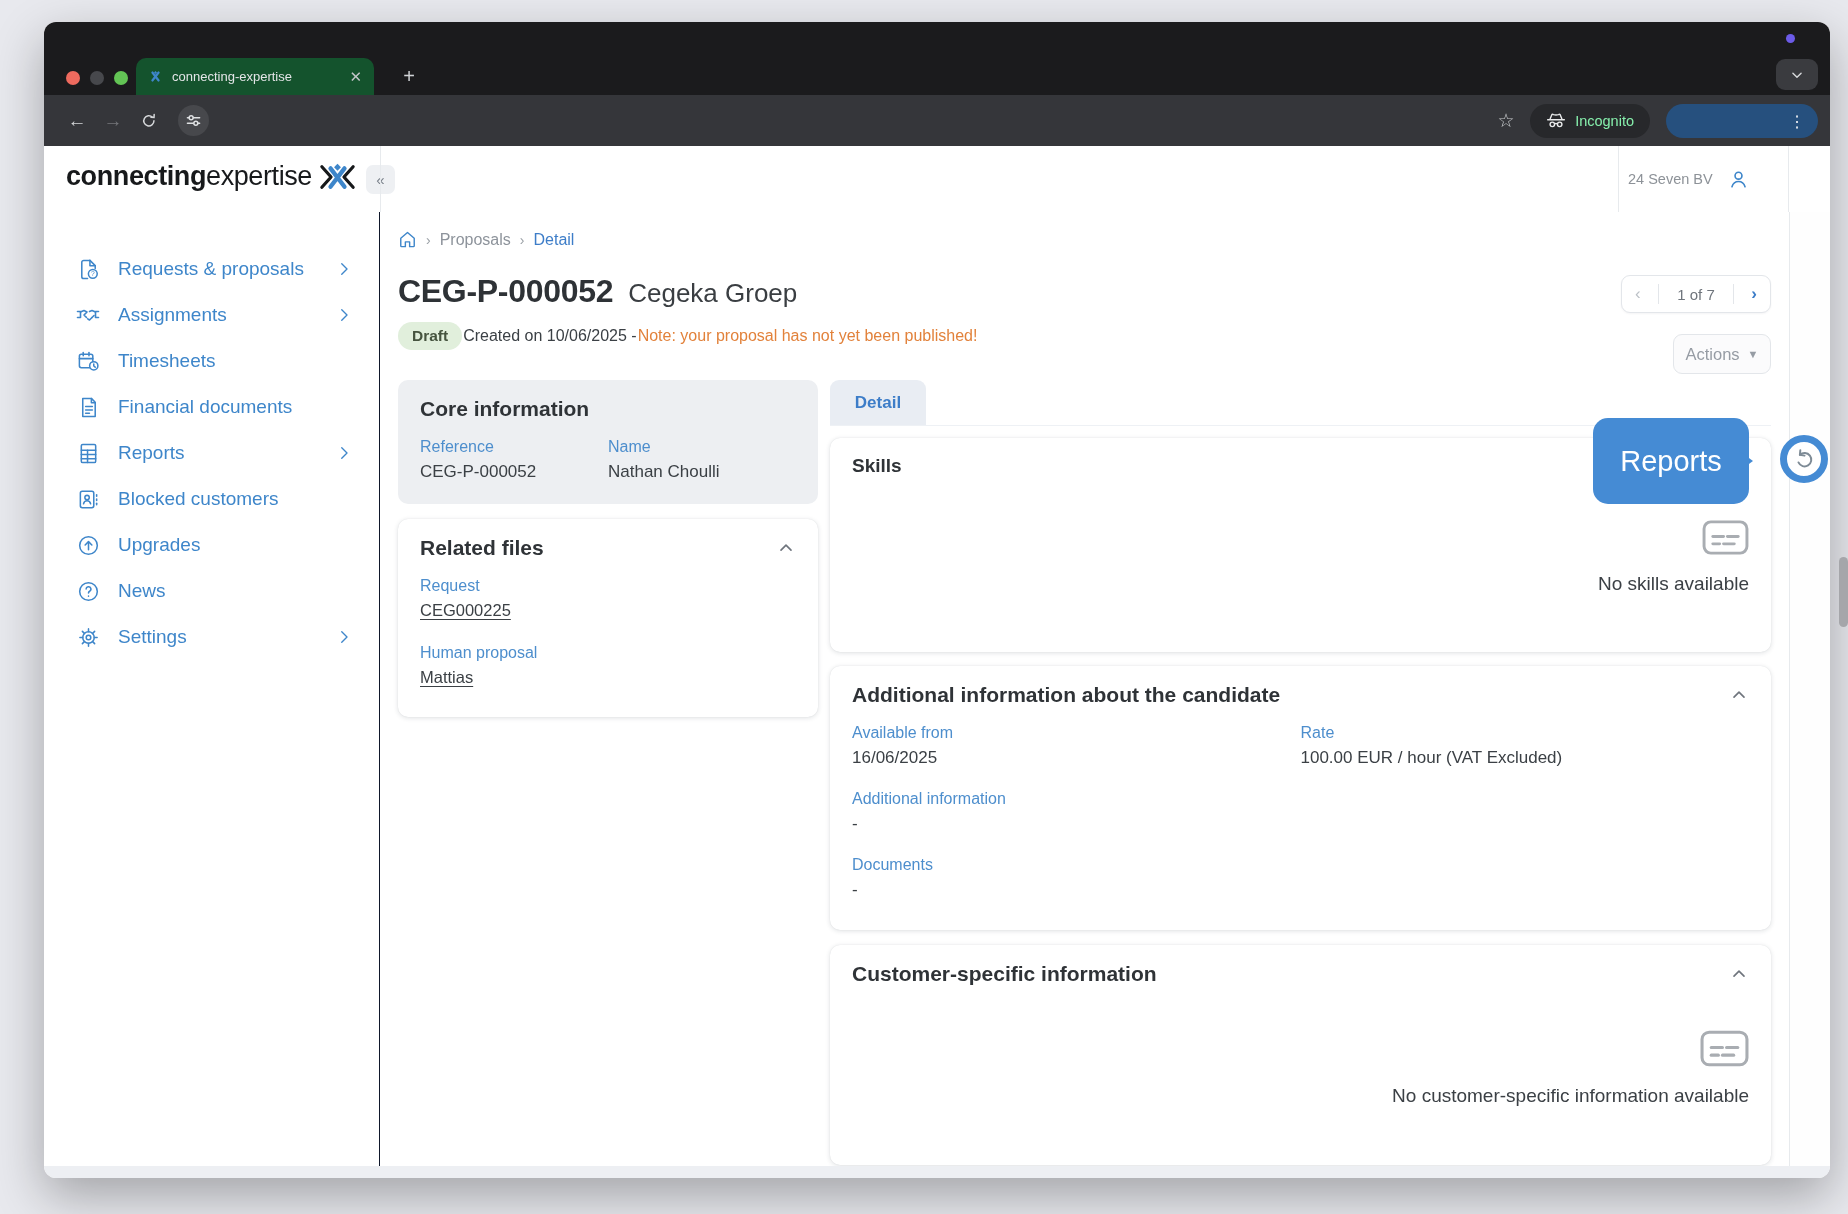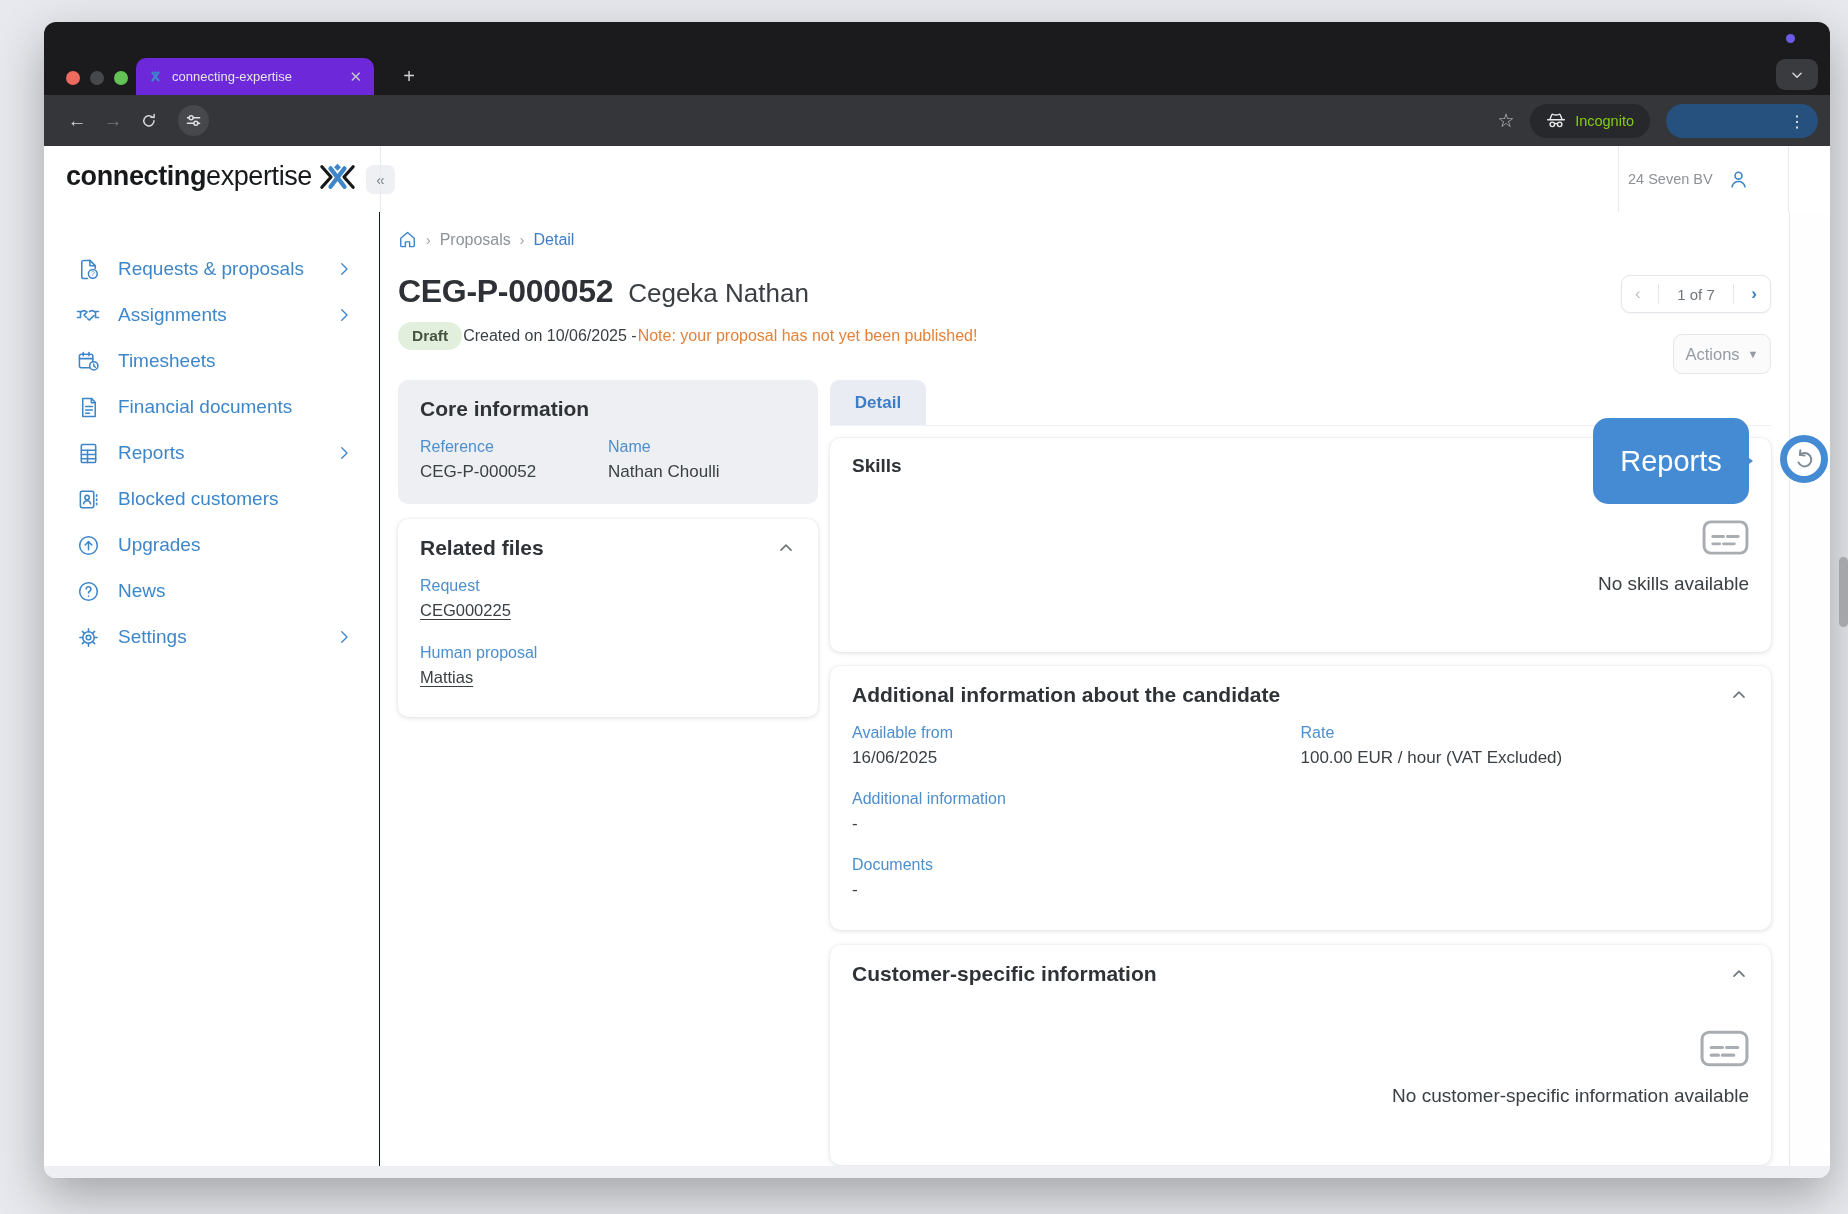--- a/index.html
+++ b/index.html
@@ -15,41 +15,41 @@
     box-shadow:0 18px 50px rgba(0,0,0,.30);
   }
   
   .titlebar{position:absolute;top:0;left:0;right:0;height:73px;background:#1b1b1d;}
   .traffic{position:absolute;left:22px;top:49px;display:flex;gap:10px;}
   .light{width:14px;height:14px;border-radius:50%;}
   .light.red{background:#ee6a5e;}
   .light.mid{background:#47484c;}
   .light.green{background:#63c455;}
   .tab{
-    position:absolute;left:92px;bottom:0;width:238px;height:37px;background:#6d28d9;
+    position:absolute;left:92px;bottom:0;width:238px;height:37px;background:#14532d;
     border-radius:10px 10px 0 0;display:flex;align-items:center;padding:14px 12px;box-sizing:border-box;
   }
   .tab-title{flex:1;margin-left:9px;color:#e3e5e7;font-size:13px;white-space:nowrap;overflow:hidden;}
   .tab-close{color:#c3c6c9;font-size:15px;line-height:1;}
   .newtab-btn{position:absolute;left:352px;bottom:6px;width:26px;height:26px;color:#d0d3d6;font-size:20px;
     display:grid;place-items:center;border-radius:50%;}
   .rec-dot{position:absolute;right:35px;top:12px;width:9px;height:9px;border-radius:50%;background:#6c5be8;}
   .tabsearch-btn{position:absolute;right:12px;bottom:5px;width:42px;height:31px;border-radius:9px;background:#3a3b3f;
     display:grid;place-items:center;}
   .toolbar{
     position:absolute;top:73px;left:0;right:0;height:51px;background:#35363a;
     display:flex;align-items:center;padding:0 12px 0 20px;box-sizing:border-box;gap:10px;
   }
   .navbtn{width:26px;height:26px;display:grid;place-items:center;font-size:19px;color:#d5d7d9;}
   .navbtn.dim{color:#75777b;}
   .tune-chip{width:31px;height:31px;border-radius:50%;background:#47484c;display:grid;place-items:center;margin-left:6px;}
   .addr-space{flex:1;}
   .star-btn{width:28px;height:28px;display:grid;place-items:center;font-size:19px;color:#c9ccce;}
   .incog-chip{height:34px;border-radius:17px;background:#27282b;display:flex;align-items:center;gap:9px;
-    padding:0 16px;color:#84cc16;font-size:14.5px;}
+    padding:0 16px;color:#86efac;font-size:14.5px;}
   .profile-pill{width:152px;height:34px;border-radius:17px;background:#26507e;position:relative;margin-left:6px;}
   .kebab{position:absolute;right:13px;top:50%;transform:translateY(-50%);color:#f2f4f6;font-size:16px;letter-spacing:0;}
   
   .app-header{position:absolute;top:124px;left:0;right:0;height:66px;background:#fff;border-bottom:1px solid #e7eaed;}
   .logo{position:absolute;left:22px;top:15px;font-size:27px;color:#17191b;display:flex;align-items:center;letter-spacing:-.4px;}
   .logo .lb{font-weight:700;}
   .logo .ll{font-weight:400;}
   .logo-mark{margin-left:7px;display:inline-flex;}
   .collapse-btn{position:absolute;left:322px;top:19px;width:29px;height:29px;border-radius:7px;background:#eef0f3;
     color:#7b828b;display:grid;place-items:center;font-size:15px;}
@@ -376,21 +376,21 @@
             </svg>
           </span>
         <span class="bc-sep">›</span>
         <span>Proposals</span>
         <span class="bc-sep">›</span>
         <span class="bc-active">Detail</span>
       </div>
 
       <div class="title-row">
         <span class="ref-title">CEG-P-000052</span>
-        <span class="cust-title">Cegeka Nathan</span>
+        <span class="cust-title">Cegeka Groep</span>
       </div>
 
       <div class="status-row">
         <span class="draft-pill">Draft</span>
         <span>Created on 10/06/2025 -</span>
         <span class="note">Note: your proposal has not yet been published!</span>
       </div>
 
       <div class="pager">
         <span class="pager-prev">‹</span>

